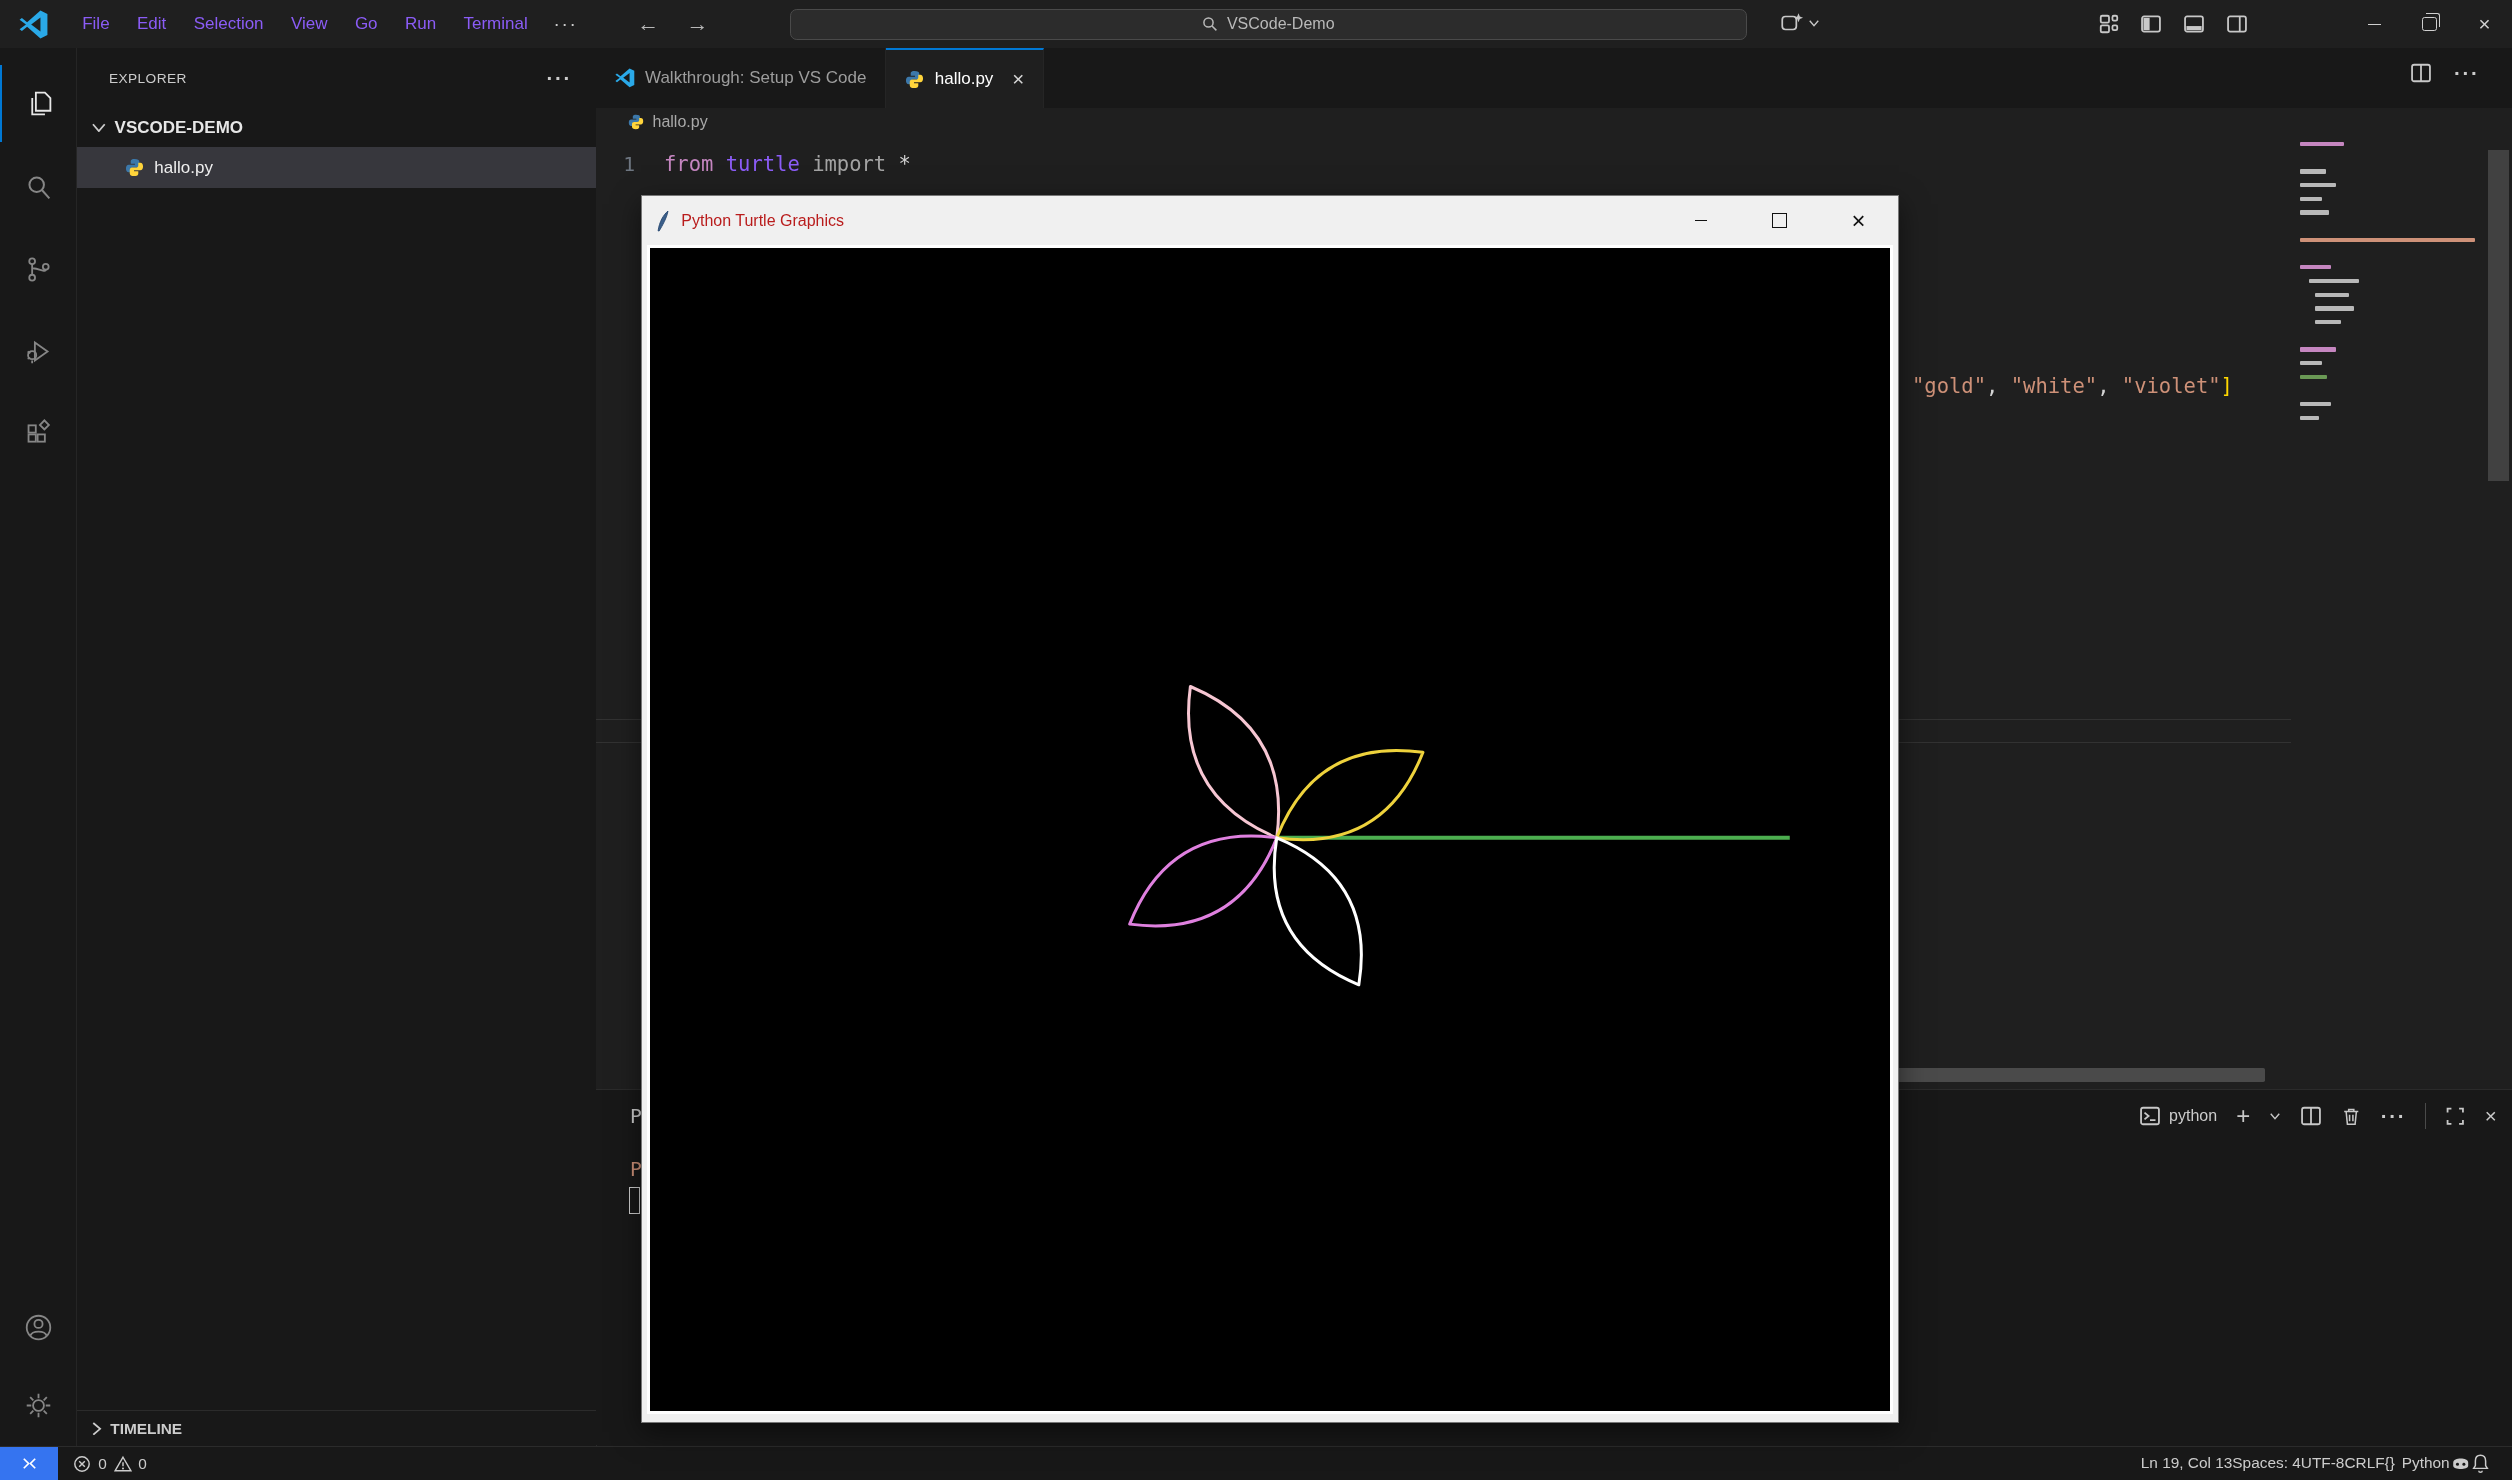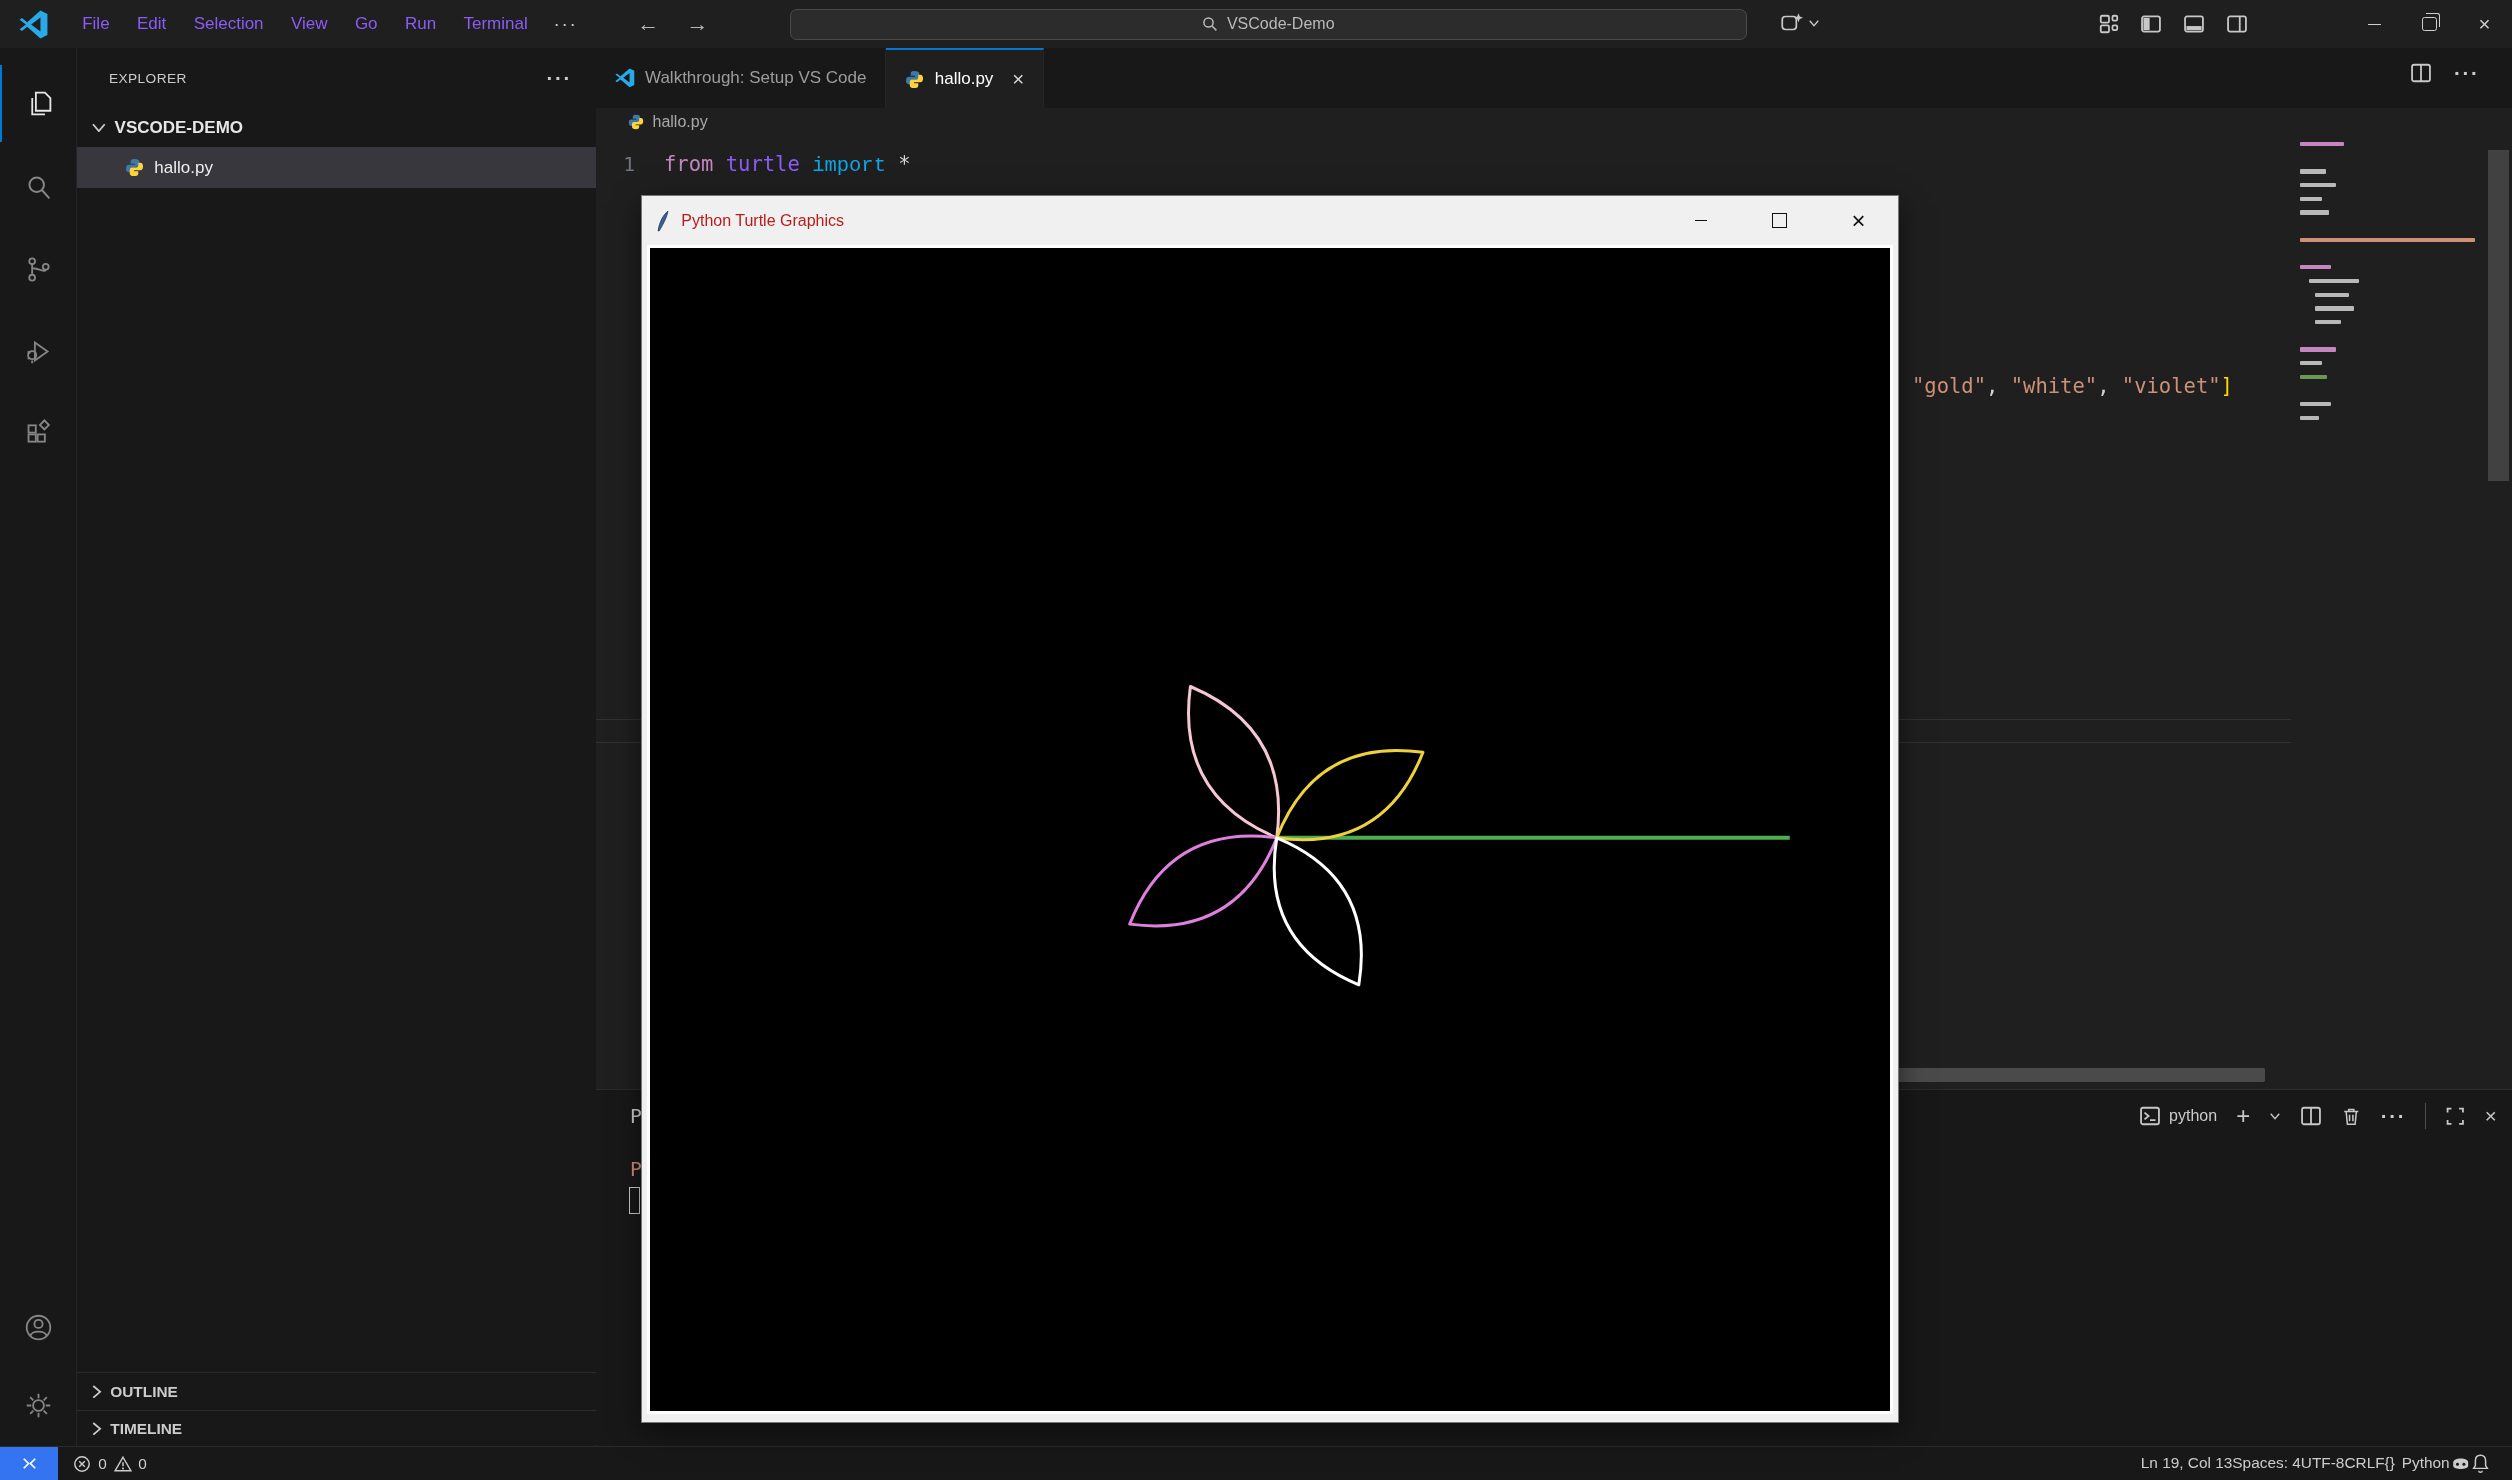--- a/index.html
+++ b/index.html
@@ -232,26 +232,20 @@
       </svg>
     <span>VSCODE-DEMO</span>
   </div>
   <div id="file-row">
     <svg width="19" height="19" viewBox="0 0 20 20">
       <path d="M10 1c-4 0-4 2-4 3v2h4.5v1H4c-2 0-3 1.5-3 4s1 4 3 4h2v-2.5c0-1.5 1-2.5 2.5-2.5h4c1.5 0 2.5-1 2.5-2.5V4c0-2-1.5-3-5-3z" fill="#3c78aa"></path>
       <path d="M10 19c4 0 4-2 4-3v-2H9.5v-1H16c2 0 3-1.5 3-4s-1-4-3-4h-2v2.5C14 9 13 10 11.5 10h-4C6 10 5 11 5 12.5V16c0 2 1.5 3 5 3z" fill="#ffd43b"></path>
     </svg>
     <span>hallo.py</span>
   </div>
-  <div class="side-section" style="top:1324px">
-    <svg width="9.4" height="13.7" viewBox="0 0 9 14">
-      <polyline points="1,1 8,7 1,13" fill="none" stroke="#cccccc" stroke-width="1.8"></polyline>
-      </svg>
-    <span>OUTLINE</span>
-  </div>
   <div class="side-section" style="top:1362px; height:36px">
     <svg width="9.4" height="13.7" viewBox="0 0 9 14">
       <polyline points="1,1 8,7 1,13" fill="none" stroke="#cccccc" stroke-width="1.8"></polyline>
       </svg>
     <span>TIMELINE</span>
   </div>
 </div>
 
 <div class="abs" id="editor-bg"></div>
 
@@ -284,21 +278,21 @@
 <div class="abs" id="breadcrumb">
   <svg width="16" height="16" viewBox="0 0 20 20">
     <path d="M10 1c-4 0-4 2-4 3v2h4.5v1H4c-2 0-3 1.5-3 4s1 4 3 4h2v-2.5c0-1.5 1-2.5 2.5-2.5h4c1.5 0 2.5-1 2.5-2.5V4c0-2-1.5-3-5-3z" fill="#3c78aa"></path>
     <path d="M10 19c4 0 4-2 4-3v-2H9.5v-1H16c2 0 3-1.5 3-4s-1-4-3-4h-2v2.5C14 9 13 10 11.5 10h-4C6 10 5 11 5 12.5V16c0 2 1.5 3 5 3z" fill="#ffd43b"></path>
     </svg>
   <span>hallo.py</span>
 </div>
 
 <div class="abs" id="code-line1">
   <span class="gutter-num">1</span>
-  <span id="code-line-tokens"><span style="color: rgb(197, 134, 192);">from</span><span style="color: #8b5cf6;"> turtle </span><span style="color: #0ea5e9; font-family: Liberation Mono, monospace;">import</span><span style="color: rgb(212, 212, 212);"> *</span></span>
+  <span id="code-line-tokens"><span style="color: rgb(197, 134, 192);">from</span><span style="color: #8b5cf6;"> turtle </span><span style="color: #a3a3a3;">import</span><span style="color: rgb(212, 212, 212);"> *</span></span>
 </div>
 
 <div class="abs z1" id="fragment-line"><span id="fragment-tokens"><span style="color: rgb(206, 145, 120);">"gold"</span><span style="color: rgb(212, 212, 212);">, </span><span style="color: rgb(206, 145, 120);">"white"</span><span style="color: rgb(212, 212, 212);">, </span><span style="color: rgb(206, 145, 120);">"violet"</span><span style="color: rgb(255, 215, 0);">]</span></span></div>
 
 <div class="abs z1 cur-line-border" style="top:719px"></div>
 <div class="abs z1 cur-line-border" style="top:742px"></div>
 
 <div class="abs z1" id="minimap">
     <div class="mm-row">
       <div class="mm-bar" style="width: 44px; margin-left: 0px; background: rgb(197, 134, 192);"></div>

